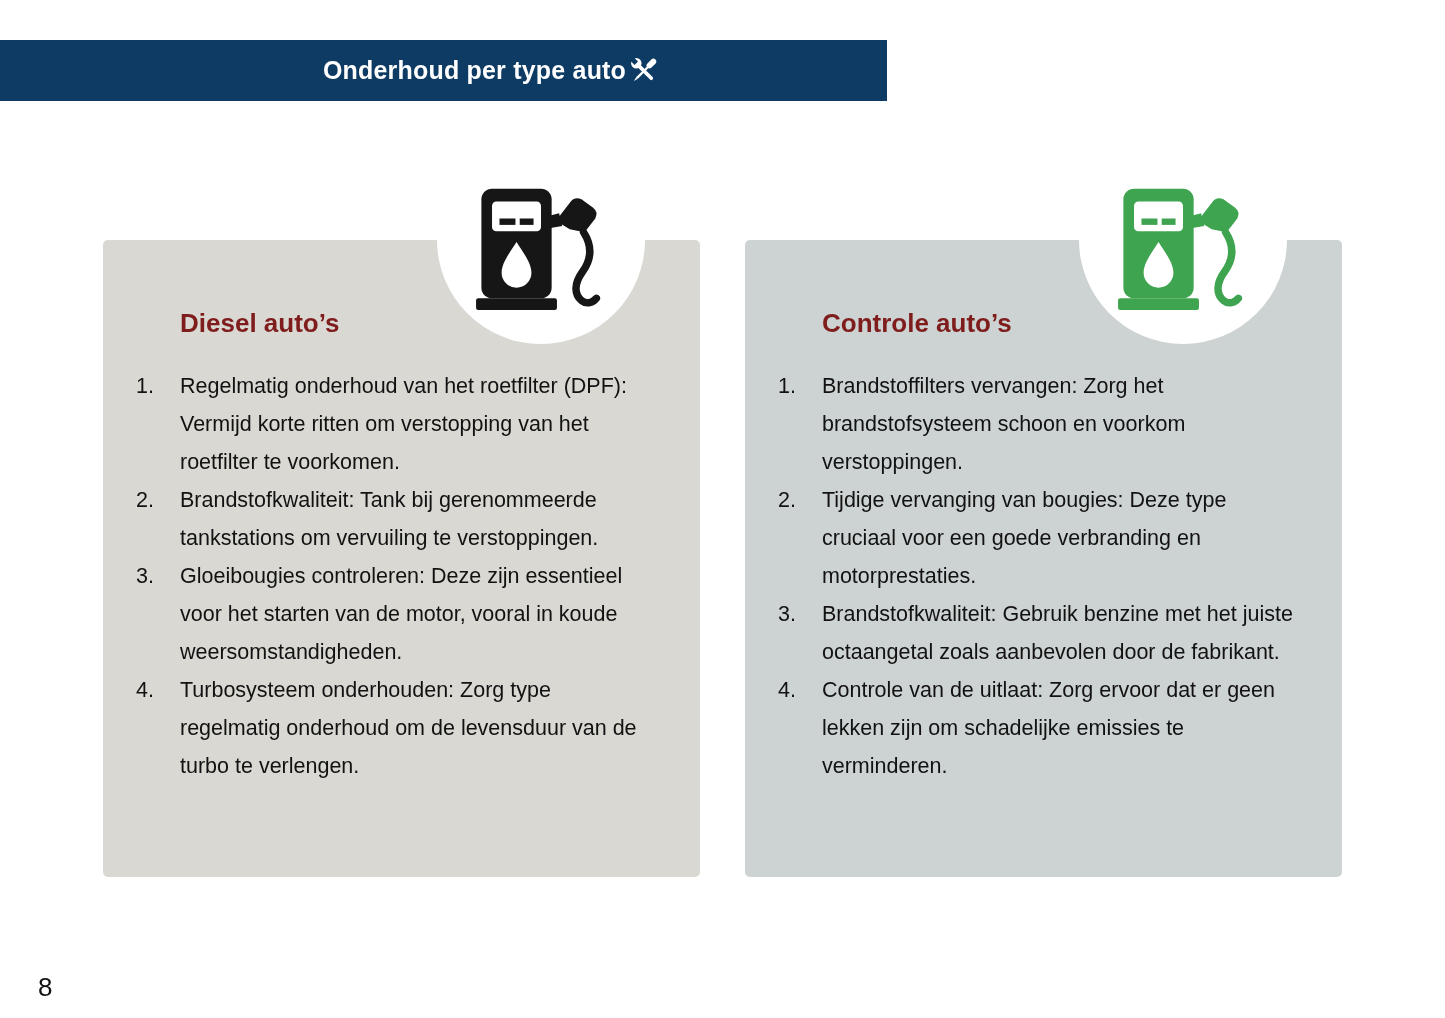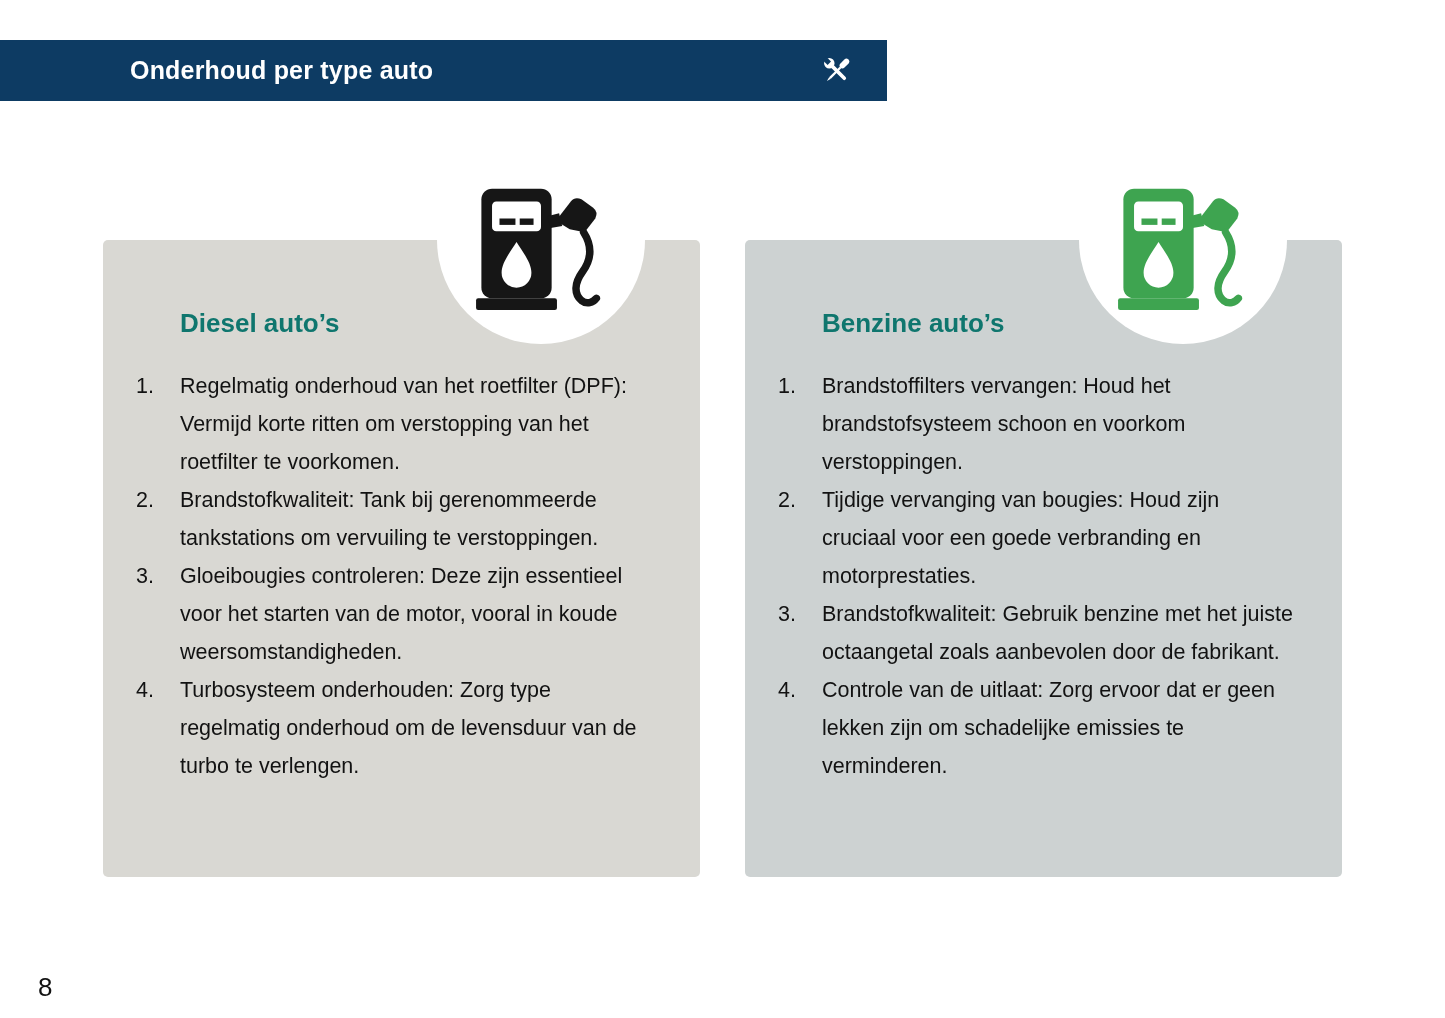--- a/index.html
+++ b/index.html
@@ -17,21 +17,21 @@
   
   .header-bar {
     position: absolute;
     left: 0;
     top: 40px;
     width: 887px;
     height: 61px;
     background: #0d3b63;
     display: flex;
     align-items: center;
-    justify-content: space-between;
+    justify-content: center;
     padding: 0 32px 0 130px;
   }
   .header-title {
     color: #ffffff;
     font-size: 25px;
     font-weight: bold;
     letter-spacing: 0.2px;
   }
   .tools-icon { width: 36px; height: 36px; display: block; }
 
@@ -68,21 +68,21 @@
     width: 132px;
     height: 127px;
   }
   .card-diesel  .pump-icon { color: #161616; }
   .card-benzine .pump-icon { color: #3ea450; }
 
   .card-title {
     margin: 68px 15px 28px 77px;
     font-size: 26px;
     font-weight: bold;
-    color: #0f766e;
+    color: #7f1d1d;
   }
   .card-list {
     margin: 0;
     padding: 0 44px 0 33px;
     list-style: none;
   }
   .card-item {
     display: flex;
     font-size: 21.5px;
     line-height: 38px;
@@ -161,29 +161,29 @@
       <rect x="6" y="0" width="66" height="103" rx="10" fill="currentColor"></rect>
       <rect x="1" y="103" width="76" height="11" rx="2" fill="currentColor"></rect>
       <rect x="16" y="12" width="46" height="28" rx="4" fill="#ffffff"></rect>
       <rect x="23" y="28" width="15" height="6" fill="currentColor"></rect>
       <rect x="42" y="28" width="13" height="6" fill="currentColor"></rect>
       <path d="M39 50 C46 61 53 70 53 79 A14 14 0 0 1 25 79 C25 70 32 61 39 50 Z" fill="#ffffff"></path>
       <path d="M68 26 L79 23 L82 35 L71 37 Z" fill="currentColor"></path>
       <path d="M76 30 L90 12 Q94 7 100 10 L111 18 Q116 22 113 28 L103 41 L89 38 Z" fill="currentColor"></path>
       <path d="M102 41 C111 55 109 67 101 78 C93 89 93 99 100 105 C105 109 111 107 114 103" fill="none" stroke="currentColor" stroke-width="7" stroke-linecap="round"></path>
     </svg>
-    <h2 class="card-title">Benzine auto’s</h2>
+    <h2 class="card-title">Controle auto’s</h2>
     <ol class="card-list">
       <li class="card-item">
         <span class="item-num">1.</span>
-        <span class="item-text">Brandstoffilters vervangen: Houd het brandstofsysteem schoon en voorkom verstoppingen.</span>
+        <span class="item-text">Brandstoffilters vervangen: Zorg het brandstofsysteem schoon en voorkom verstoppingen.</span>
       </li>
       <li class="card-item">
         <span class="item-num">2.</span>
-        <span class="item-text">Tijdige vervanging van bougies: Houd zijn cruciaal voor een goede verbranding en motorprestaties.</span>
+        <span class="item-text">Tijdige vervanging van bougies: Deze type cruciaal voor een goede verbranding en motorprestaties.</span>
       </li>
       <li class="card-item">
         <span class="item-num">3.</span>
         <span class="item-text">Brandstofkwaliteit: Gebruik benzine met het juiste octaangetal zoals aanbevolen door de fabrikant.</span>
       </li>
       <li class="card-item">
         <span class="item-num">4.</span>
         <span class="item-text">Controle van de uitlaat: Zorg ervoor dat er geen lekken zijn om schadelijke emissies te verminderen.</span>
       </li>
     </ol>

